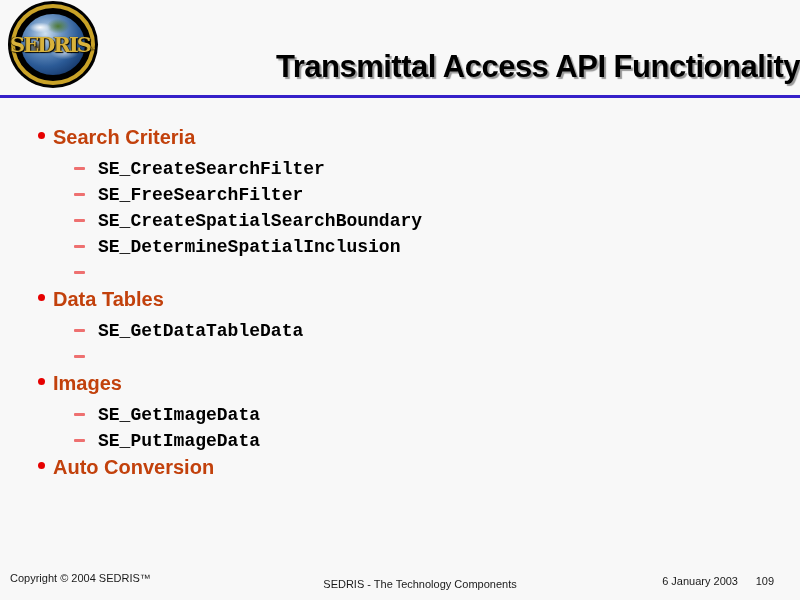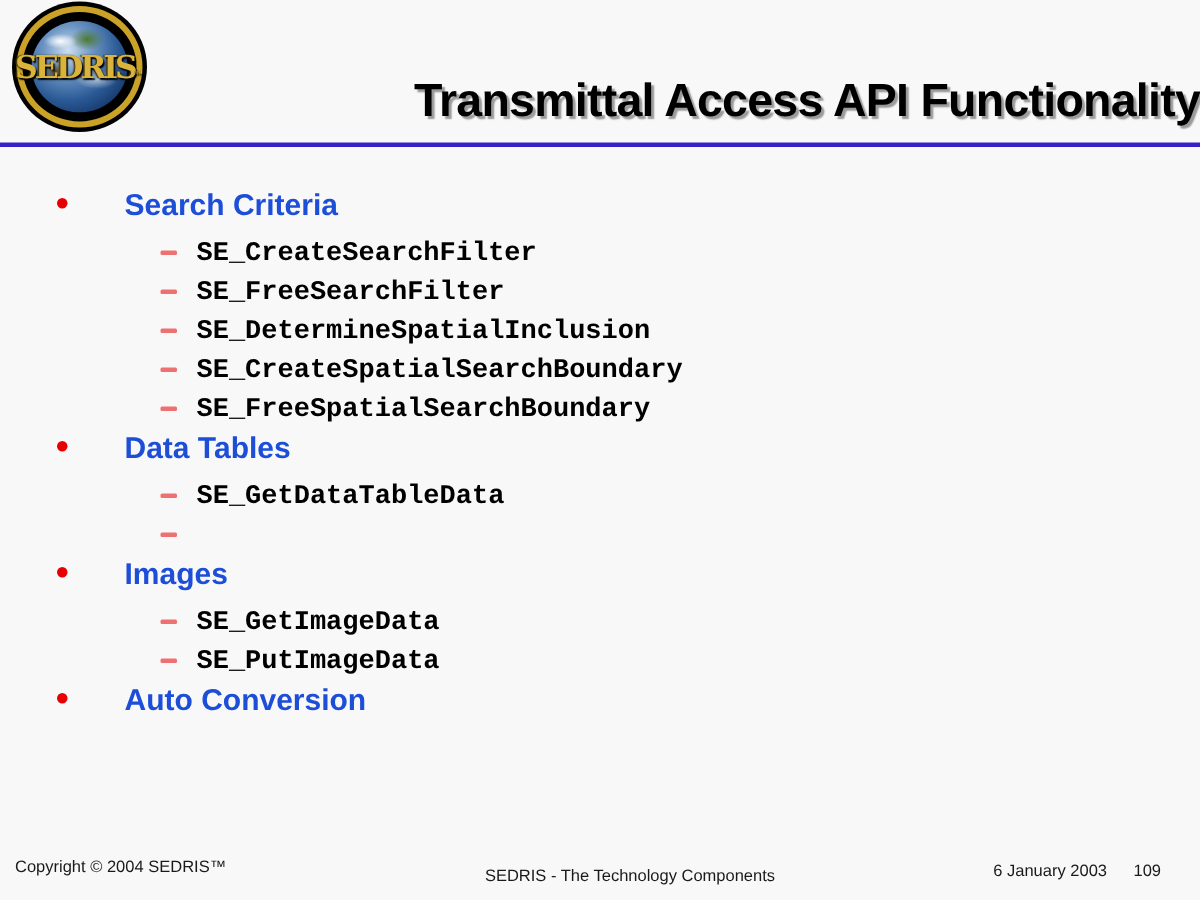--- a/index.html
+++ b/index.html
@@ -49,24 +49,24 @@
   }
 
   
   .content { position:absolute; left:0; right:0; top:124px; }
   .heading-row { position:relative; height:32px; }
   .bullet {
     position:absolute; left:38px; top:8px; width:7px; height:7px;
     border-radius:50%; background: var(--bullet_red, #e60000);
   }
   .heading-text {
-    position:absolute; left:83px; top:0; line-height:26px;
-    font-size:20px; font-weight:bold; color:#1d4ed8;
+    position:absolute; left:53px; top:0; line-height:26px;
+    font-size:20px; font-weight:bold; color:#c2410c;
   }
-  .sub-item { position:relative; height:26px;margin-left:33px; }
+  .sub-item { position:relative; height:26px; }
   .dash {
     position:absolute; left:74px; top:11px; width:11px; height:3px;
     background: var(--dash_salmon, #ee7070); border-radius:1px;
   }
   .mono-text {
     position:absolute; left:98px; top:0; line-height:26px;
     font-family:"Liberation Mono", monospace; font-weight:bold;
     font-size:18px; color:#000; white-space:pre;
   }
 
@@ -109,29 +109,28 @@
       <div class="sub-item">
         <span class="dash"></span>
         <span class="mono-text">SE_CreateSearchFilter</span>
       </div>
       <div class="sub-item">
         <span class="dash"></span>
         <span class="mono-text">SE_FreeSearchFilter</span>
       </div>
       <div class="sub-item">
         <span class="dash"></span>
+        <span class="mono-text">SE_CreateSpatialSearchBoundary</span>
+      </div>
+      <div class="sub-item">
+        <span class="dash"></span>
         <span class="mono-text">SE_DetermineSpatialInclusion</span>
       </div>
       <div class="sub-item">
         <span class="dash"></span>
-        <span class="mono-text">SE_CreateSpatialSearchBoundary</span>
-      </div>
-      <div class="sub-item">
-        <span class="dash"></span>
-        <span class="mono-text">SE_FreeSpatialSearchBoundary</span>
       </div>
     </div>
 
     <div class="section">
       <div class="heading-row">
         <span class="bullet"></span>
         <span class="heading-text">Data Tables</span>
       </div>
       <div class="sub-item">
         <span class="dash"></span>

